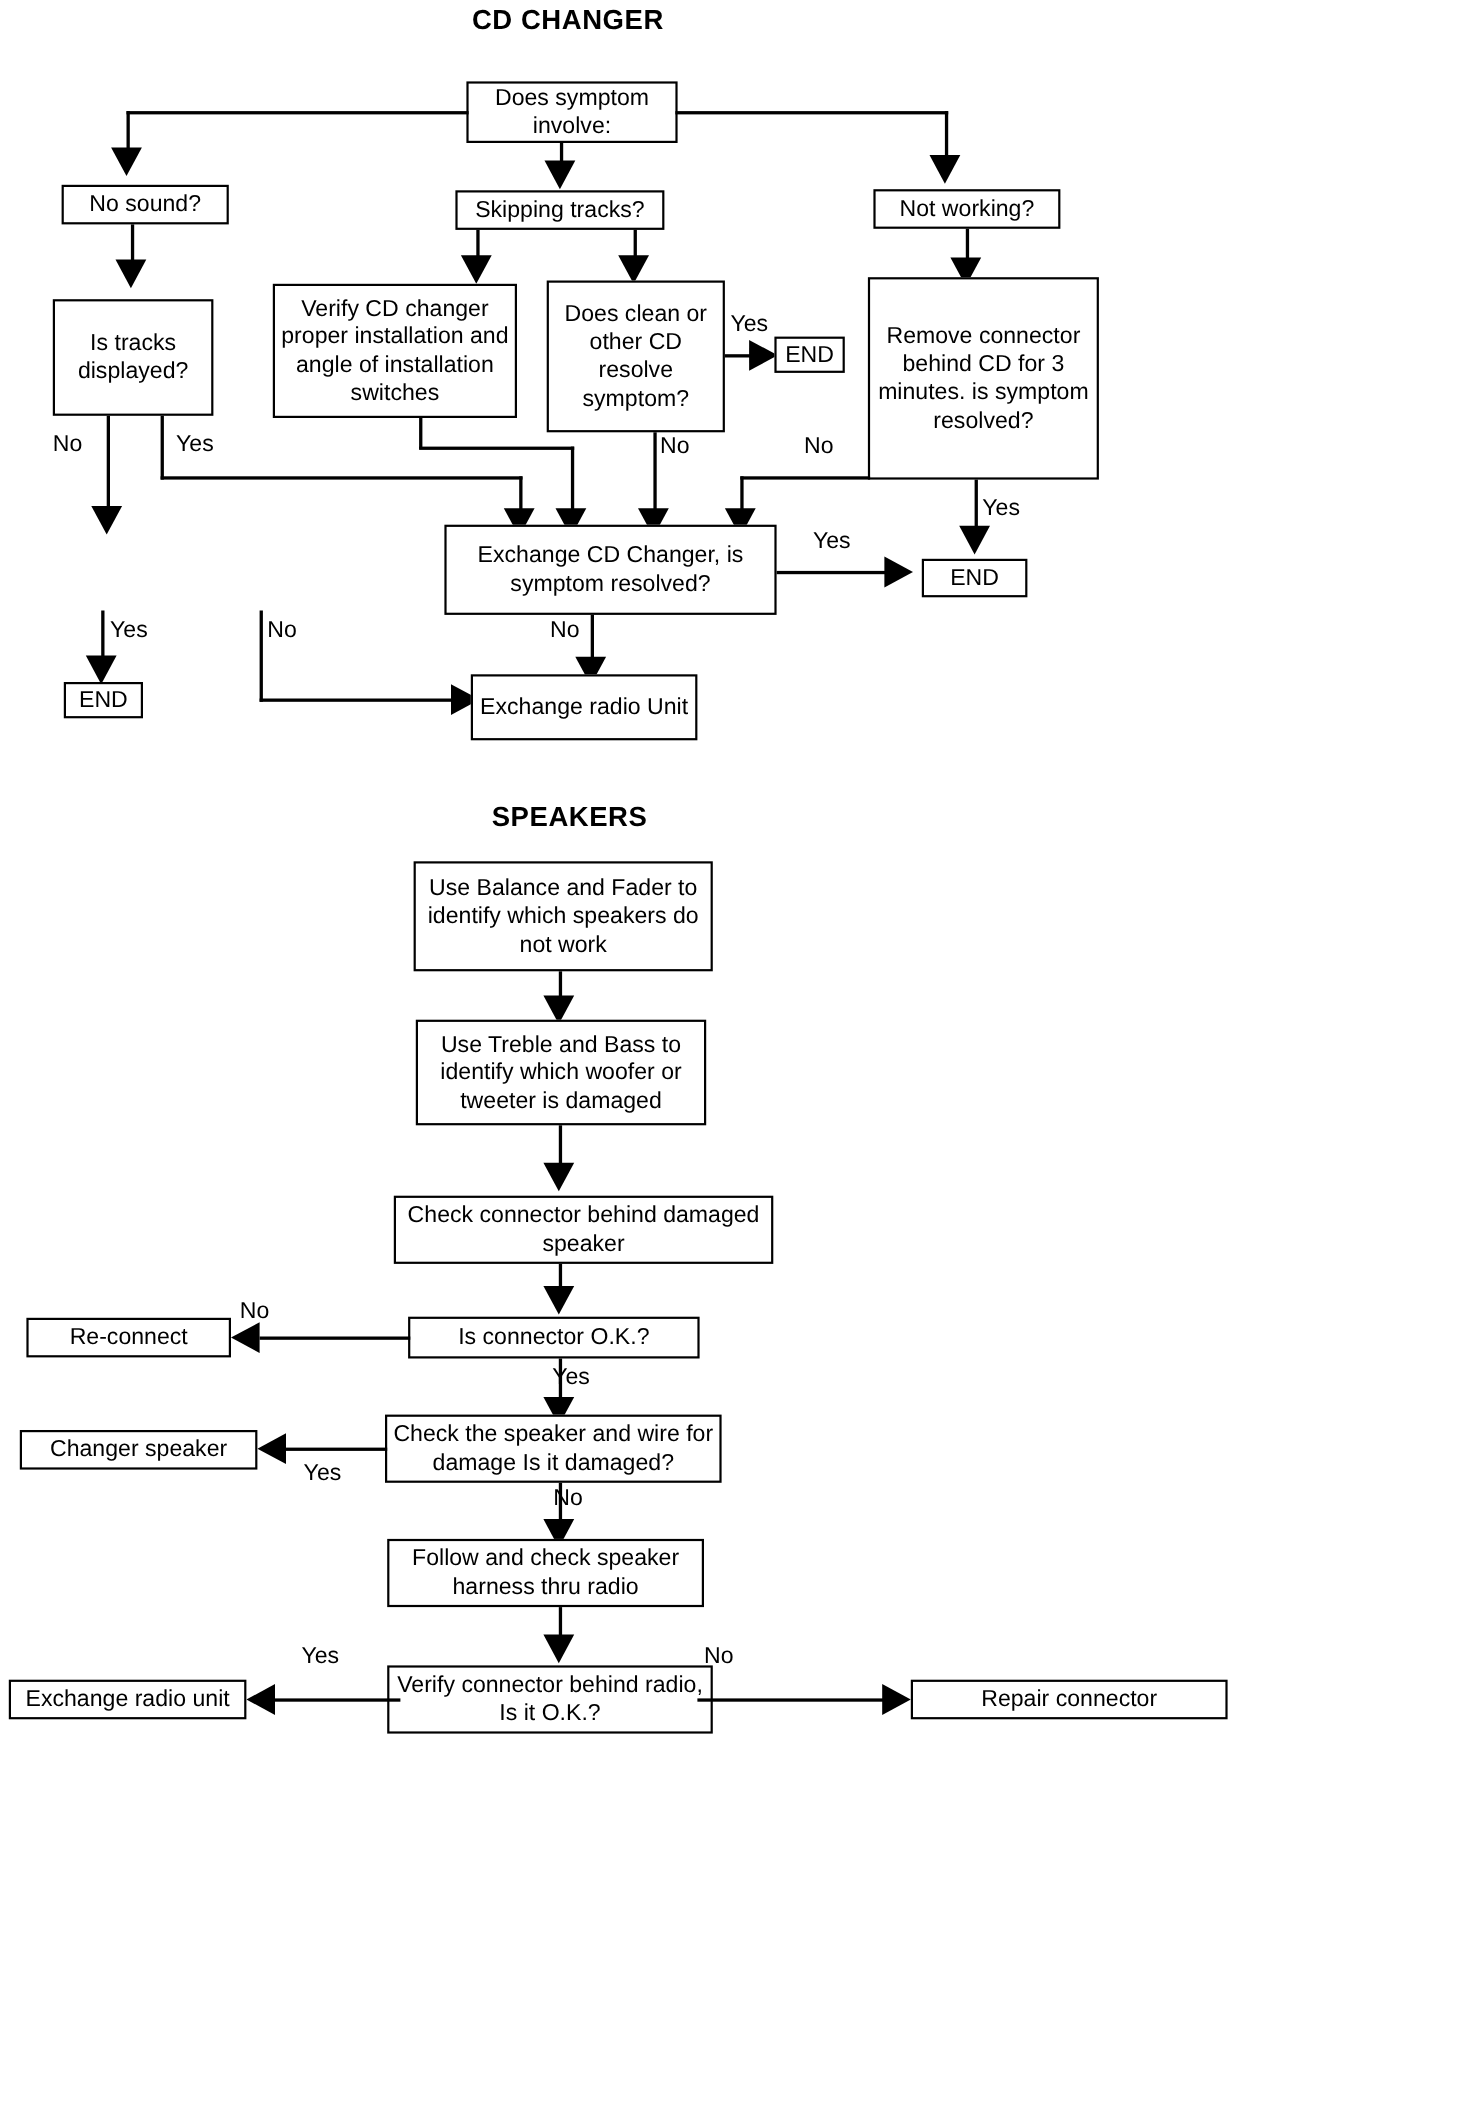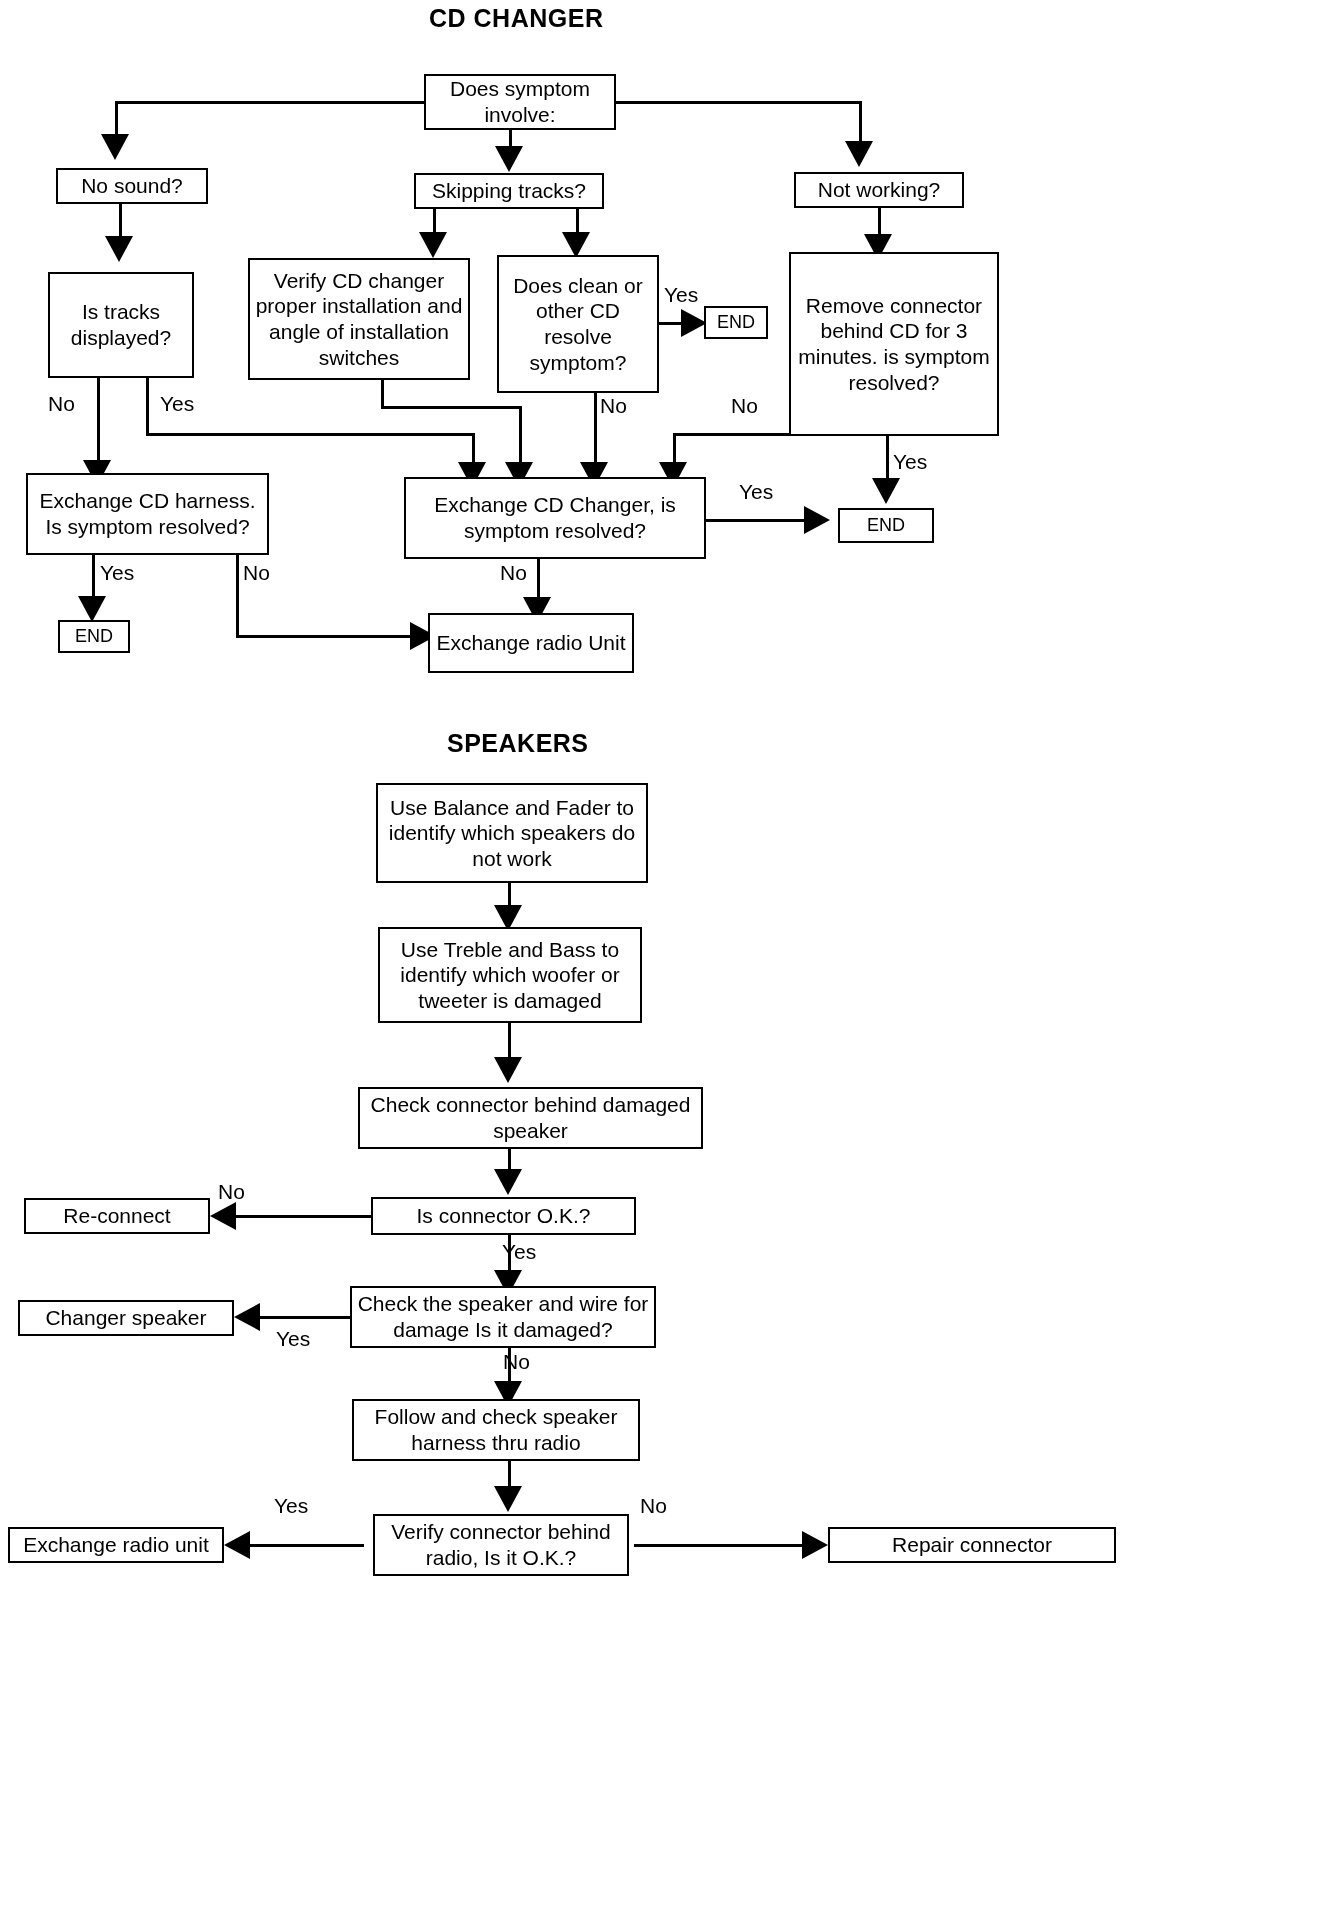--- a/index.html
+++ b/index.html
@@ -44,21 +44,21 @@
     white-space: nowrap;
   }
   .endbox {
     position: absolute;
     box-sizing: border-box;
     border: 2px solid #000;
     background: #fff;
     display: flex;
     align-items: center;
     justify-content: center;
-    font-size: 18px;
+    font-size: 21px;
     font-weight: 400;
   }
   
   .hline {
     position: absolute;
     background: #000;
     height: 3px;
   }
   .vline {
     position: absolute;
@@ -164,21 +164,20 @@
 
   <div class="vline" style="left:381px; top:380px; height:28px;"></div>
   <div class="hline" style="left:381px; top:406px; width:141px;"></div>
   <div class="vline" style="left:519px; top:406px; height:60px;"></div>
   <div class="arrow-down" style="left:505px; top:462px;"></div>
 
   <div class="elabel" style="left:600px; top:394px;">No</div>
   <div class="vline" style="left:594px; top:393px; height:73px;"></div>
   <div class="arrow-down" style="left:580px; top:462px;"></div>
 
-  <div class="node" style="left:26px; top:473px; width:243px; height:82px;">Exchange CD harness. Is symptom resolved?</div>
 
   <div class="node" style="left:404px; top:477px; width:302px; height:82px;">Exchange CD Changer, is symptom resolved?</div>
 
   <div class="elabel" style="left:739px; top:480px;">Yes</div>
   <div class="hline" style="left:706px; top:519px; width:100px;"></div>
   <div class="arrow-right" style="left:804px; top:506px;"></div>
 
   <div class="elabel" style="left:100px; top:561px;">Yes</div>
   <div class="vline" style="left:92px; top:555px; height:45px;"></div>
   <div class="arrow-down" style="left:78px; top:596px;"></div>
@@ -232,21 +231,21 @@
 
   <div class="elabel" style="left:503px; top:1350px;">No</div>
   <div class="vline" style="left:508px; top:1348px; height:38px;"></div>
   <div class="arrow-down" style="left:494px; top:1381px;"></div>
 
   <div class="node" style="left:352px; top:1399px; width:288px; height:62px;">Follow and check speaker harness thru radio</div>
 
   <div class="vline" style="left:508px; top:1461px; height:30px;"></div>
   <div class="arrow-down" style="left:494px; top:1486px;"></div>
 
-  <div class="node" style="left:373px; top:1514px; width:256px; height:62px;">Verify connector behind radio, Is it O.K.?</div>
+  <div class="node" style="left:352px; top:1514px; width:296px; height:62px;">Verify connector behind radio, Is it O.K.?</div>
 
   <div class="elabel" style="left:274px; top:1494px;">Yes</div>
   <div class="hline" style="left:250px; top:1544px; width:114px;"></div>
   <div class="arrow-left" style="left:224px; top:1531px;"></div>
   <div class="node tight" style="left:8px; top:1527px; width:216px; height:36px;">Exchange radio unit</div>
 
   <div class="elabel" style="left:640px; top:1494px;">No</div>
   <div class="hline" style="left:634px; top:1544px; width:170px;"></div>
   <div class="arrow-right" style="left:802px; top:1531px;"></div>
   <div class="node tight" style="left:828px; top:1527px; width:288px; height:36px;">Repair connector</div>

